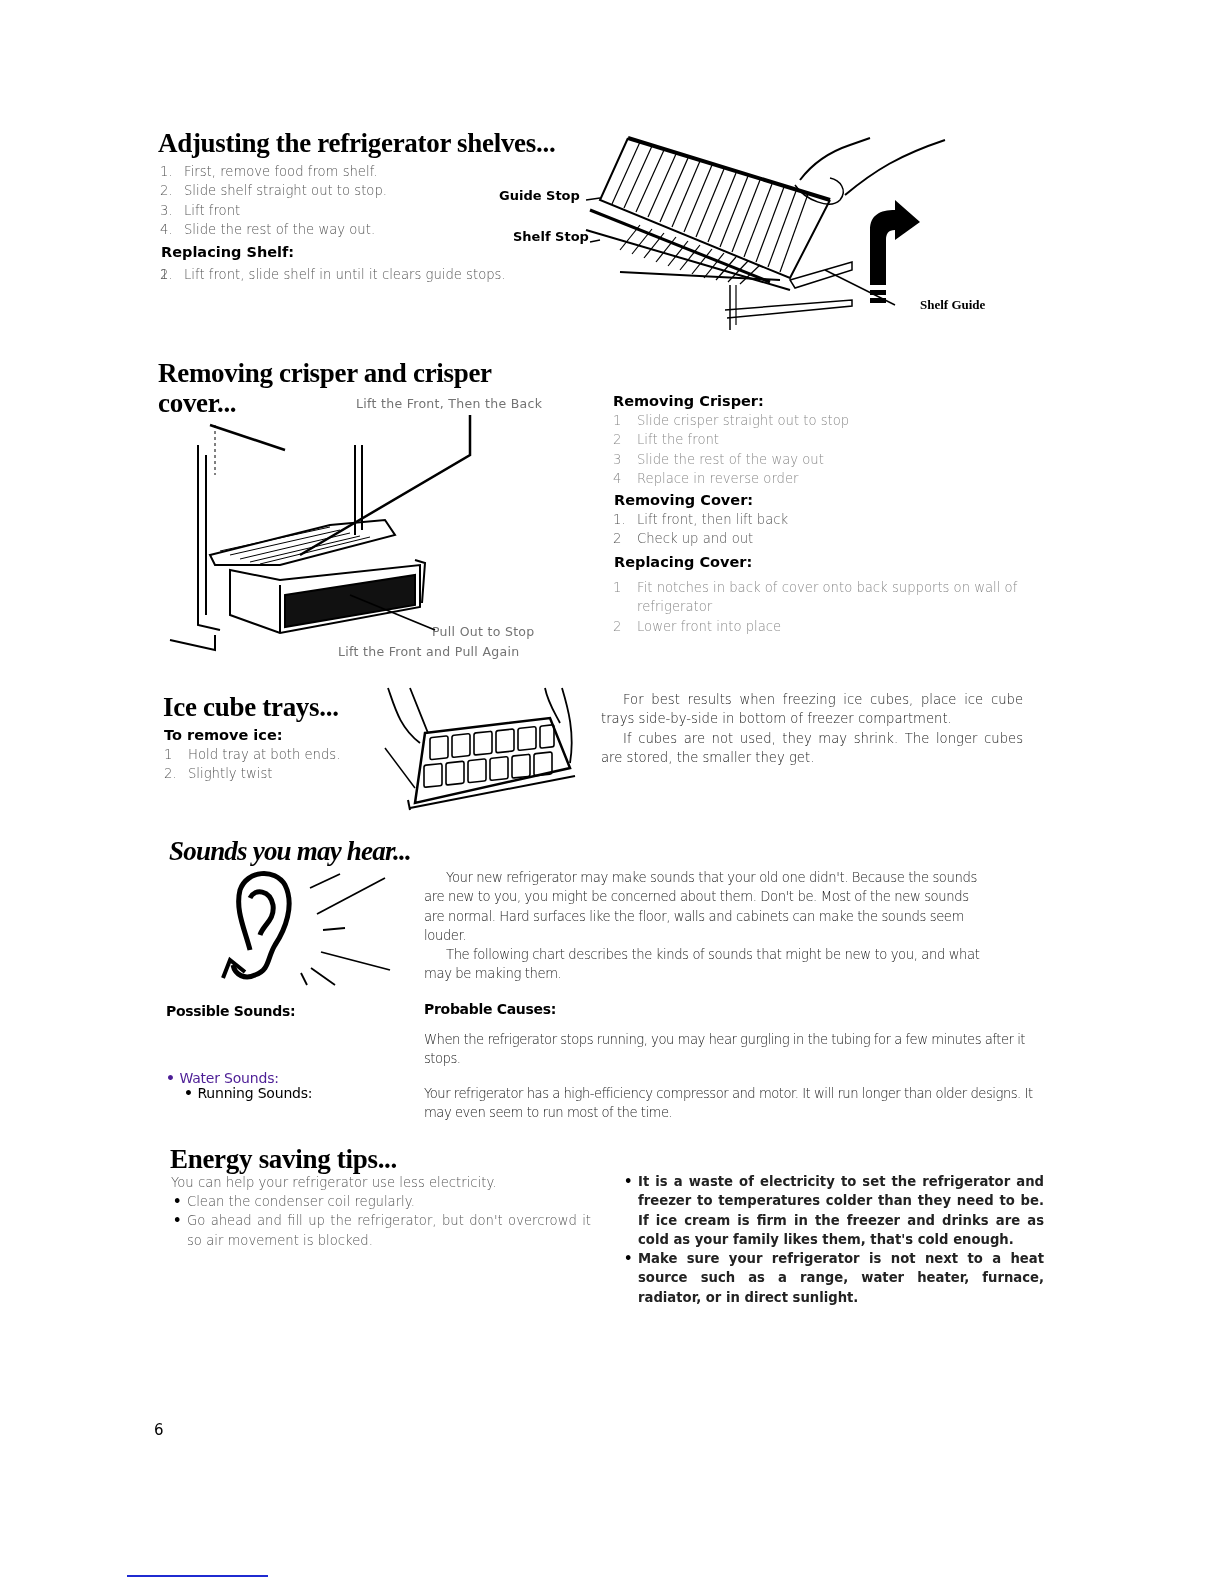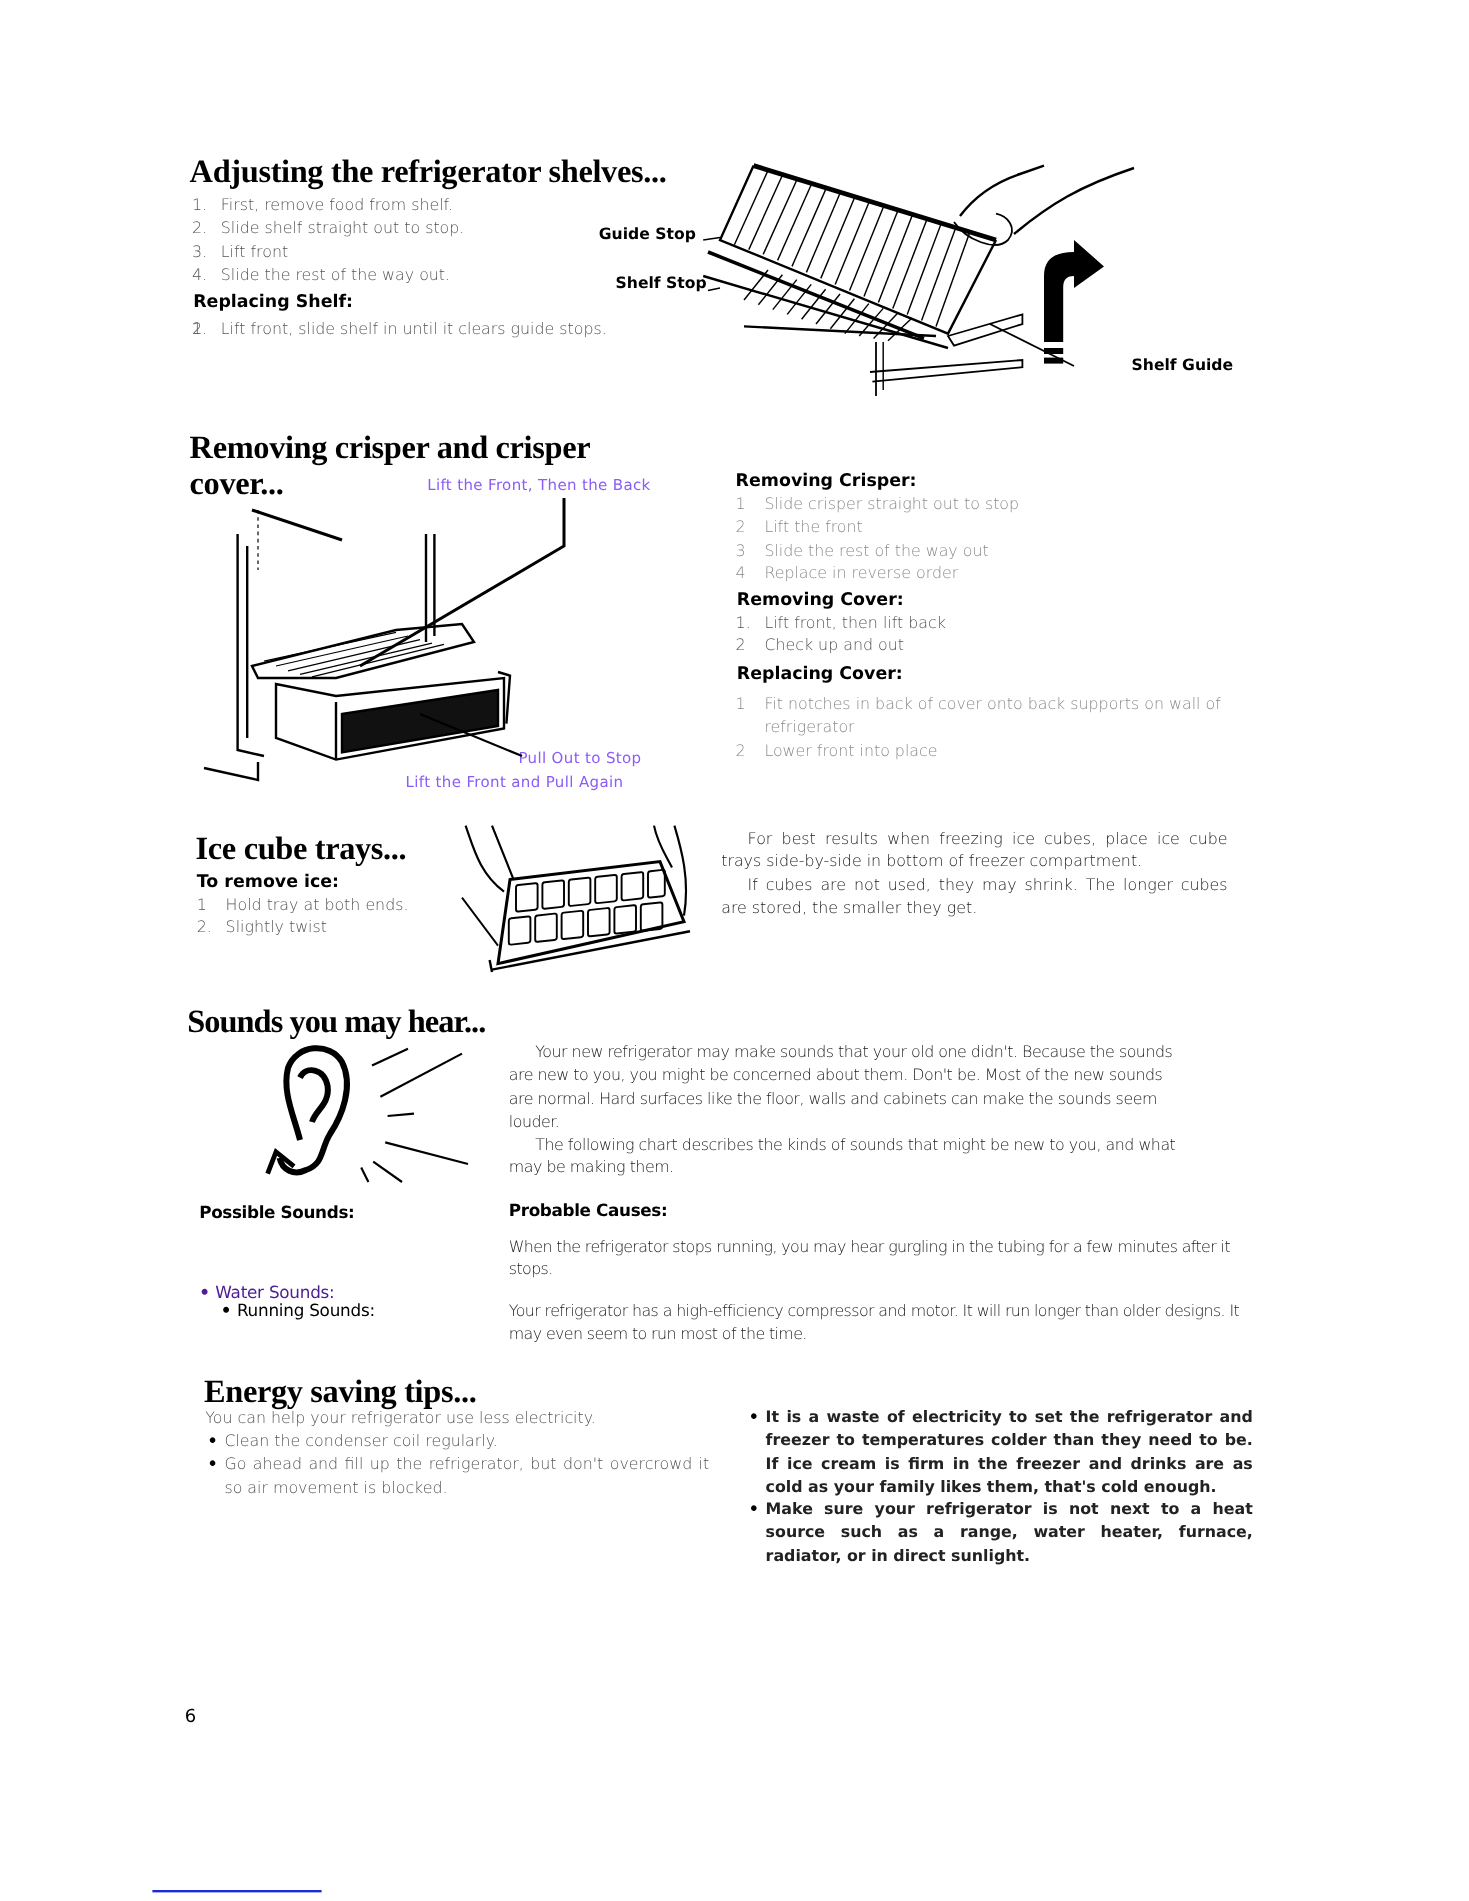--- a/index.html
+++ b/index.html
@@ -11,21 +11,21 @@
   .body { font-family: "DejaVu Sans", sans-serif; font-weight: 300; font-size: 13.2px; color: #222; line-height: 19.3px; }
   .light { color: #555; }
   .faint { color: #8a8a8a; }
   ol.steps { list-style: none; margin: 0; padding: 0; }
   ol.steps li { position: relative; padding-left: 24px; }
   ol.steps li .num { position: absolute; left: 0; top: 0; }
   ul.bul { list-style: none; margin: 0; padding: 0; }
   ul.bul li { position: relative; padding-left: 16px; }
   ul.bul li::before { content: "\2022"; position: absolute; left: 2px; top: 0; color: #000; font-weight: bold; }
   .label { font-family: "DejaVu Sans", sans-serif; font-weight: bold; font-size: 13px; color: #000; }
-  .label-light { font-family: "DejaVu Sans", sans-serif; font-size: 12.5px; color: #8b5cf6; letter-spacing: 0.3px; }
+  .label-light { font-family: "DejaVu Sans", sans-serif; font-size: 12.5px; color: #737373; letter-spacing: 0.3px; }
   .justify { text-align: justify; }
   .indent { text-indent: 22px; }
   svg { position: absolute; overflow: visible; }
 </style>
 </head>
 <body>
 
 <section>
   <div class="abs h-serif h1" style="left:158px; top:128px;">Adjusting the refrigerator shelves...</div>
 
@@ -37,21 +37,21 @@
   </ol>
 
   <div class="abs sub" style="left:161px; top:243px;">Replacing Shelf:</div>
   <ol class="abs steps body light" style="left:160px; top:265px; width:430px;">
     <li><span class="num">1</span></li>
     <li><span class="num">2.</span><span>Lift front, slide shelf in until it clears guide stops.</span></li>
   </ol>
 
   <div class="abs label" style="left:499px; top:188px;">Guide Stop</div>
   <div class="abs label" style="left:513px; top:229px;">Shelf Stop</div>
-  <div class="abs label" style="left:943px; top:297px;">Shelf Guide</div>
+  <div class="abs label" style="left:920px; top:297px;font-family:Liberation Serif, serif;">Shelf Guide</div>
 
   <svg style="left:590px; top:130px;" width="360" height="210" viewBox="0 0 360 210">
     <g stroke="#000" fill="none" stroke-width="2">
 
       <path d="M38 8 L240 70" stroke-width="4"></path>
 
       <path d="M38 8 L10 70 L200 148 L240 70"></path>
       <path d="M0 80 L180 152" stroke-width="3"></path>
       <path d="M-4 100 L200 160" stroke-width="2"></path>
 
@@ -196,21 +196,21 @@
     </g>
   </svg>
 
   <div class="abs body justify" style="left:601px; top:690px; width:422px;">
     <div class="indent">For best results when freezing ice cubes, place ice cube trays side-by-side in bottom of freezer compartment.</div>
     <div class="indent">If cubes are not used, they may shrink. The longer cubes are stored, the smaller they get.</div>
   </div>
 </section>
 
 <section>
-  <div class="abs h-serif h1" style="left:156px; top:836px; letter-spacing:-0.8px;">Sounds you may hear...</div>
+  <div class="abs h-serif h1" style="left:169px; top:836px; letter-spacing:-0.8px;font-style:italic;">Sounds you may hear...</div>
 
   <svg style="left:215px; top:870px;" width="180" height="115" viewBox="0 0 180 115">
     <g stroke="#000" fill="none">
       <path d="M35 80 C30 60 20 40 25 20 C32 0 60 -2 70 15 C80 35 70 60 60 75 C52 88 55 100 40 105 C30 110 20 105 18 95" stroke-width="5"></path>
       <path d="M35 28 C40 18 55 20 58 35 C60 50 48 55 45 65" stroke-width="5"></path>
       <path d="M8 108 L15 90 L30 102" stroke-width="4"></path>
       <g stroke-width="1.8">
         <path d="M95 18 L125 4"></path>
         <path d="M102 44 L170 8"></path>
         <path d="M108 60 L130 58"></path>

